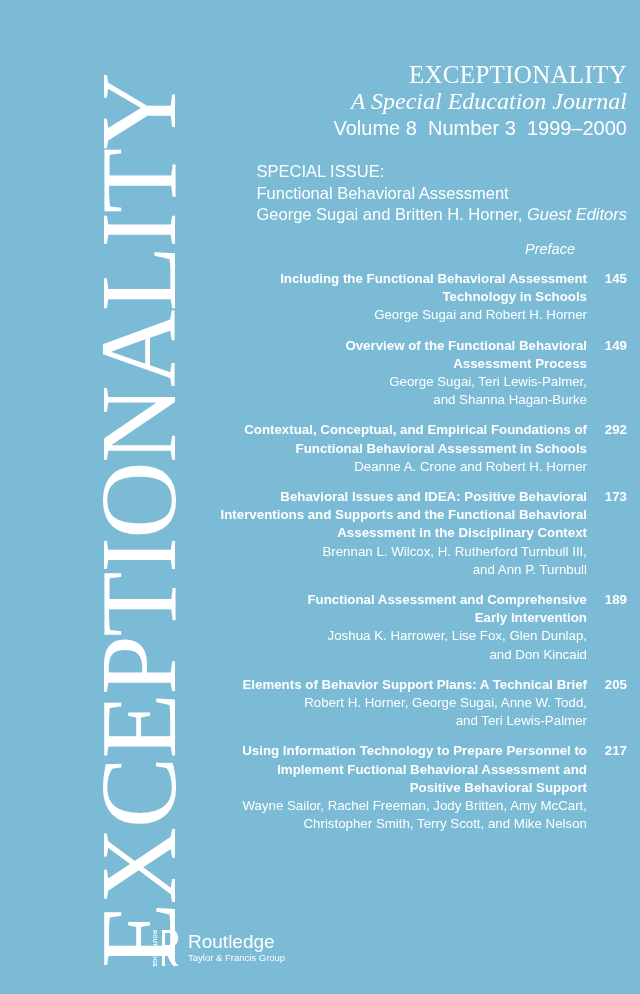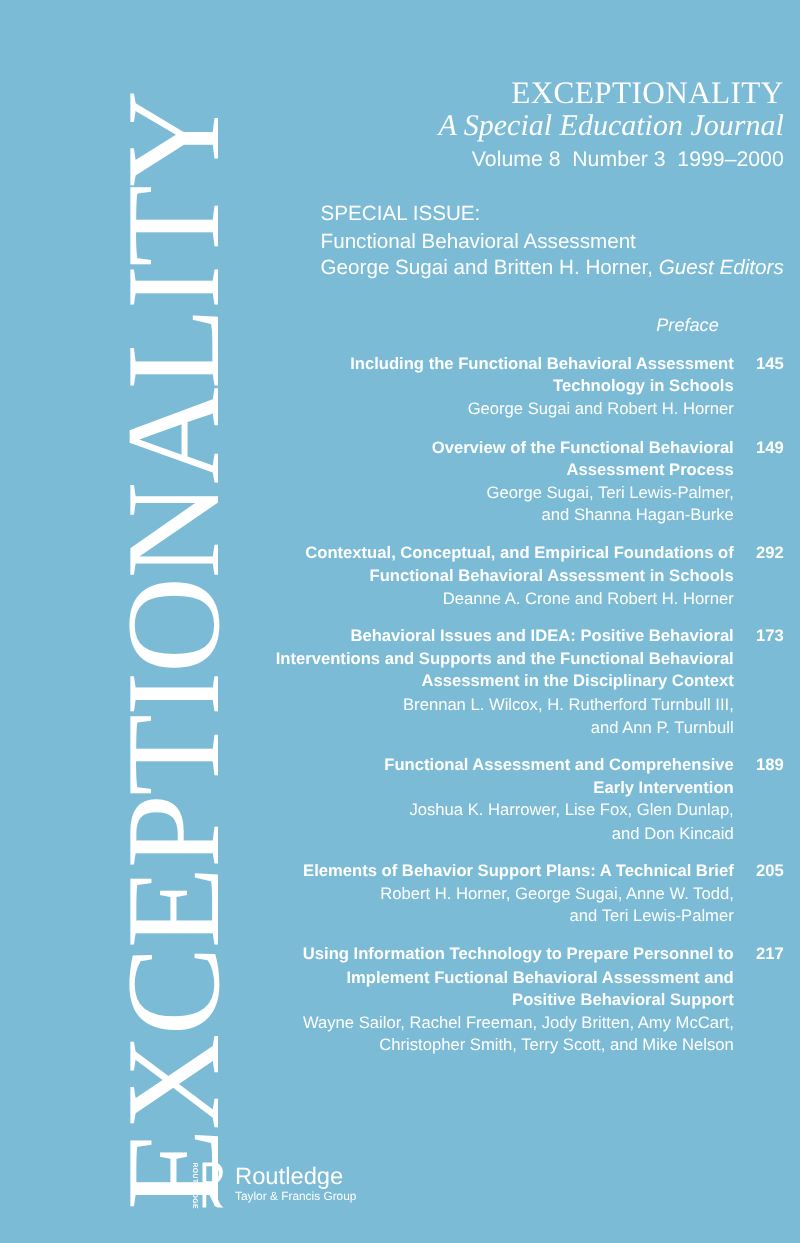--- a/index.html
+++ b/index.html
@@ -32,30 +32,30 @@
     }
     .journal-name {
       font-family: "Liberation Serif", serif;
       font-size: 25px; line-height: 26px; letter-spacing: 0.3px;
     }
     .journal-sub {
       font-family: "Liberation Serif", serif; font-style: italic;
       font-size: 24px; line-height: 27px;
     }
     .volume-line {
-      font-size: 17px; line-height: 24px; margin-top: 1px;
+      font-size: 20px; line-height: 24px; margin-top: 1px;
     }
 
     .special {
       position: absolute; right: 13px; top: 161px; text-align: left;
       font-size: 16.5px; line-height: 21.5px;
     }
     .special .editors-role { font-style: italic; }
 
-    .toc { position: absolute; right: 13px; top: 240px; width: 460px; margin-top: 12px; }
+    .toc { position: absolute; right: 13px; top: 240px; width: 460px; }
     .section-label {
       text-align: right; font-style: italic; font-size: 14.5px;
       padding-right: 52px; line-height: 18px; margin-bottom: 12px;
     }
     .entry { display: flex; margin-bottom: 12px; }
     .entry-body { text-align: right; width: 420px; }
     .entry-title { font-weight: bold; font-size: 13.3px; line-height: 18.2px; }
     .entry-authors { font-size: 13.3px; line-height: 18.2px; }
     .entry-page {
       width: 40px; text-align: right; font-weight: bold;

